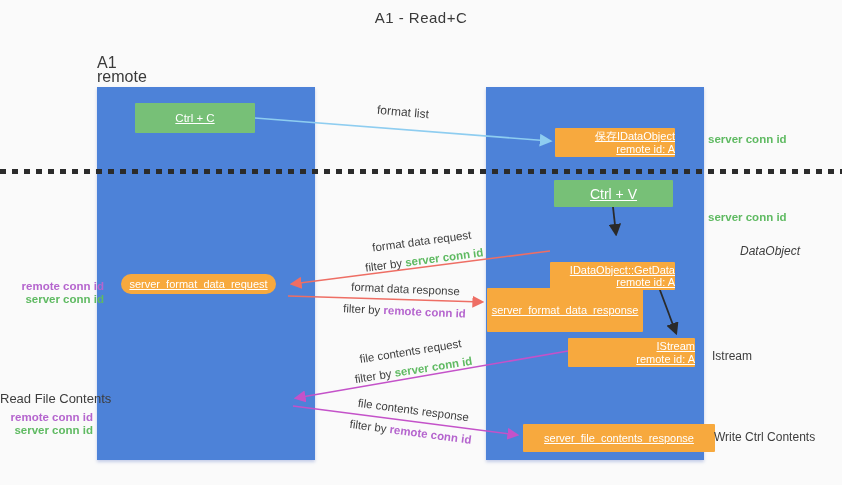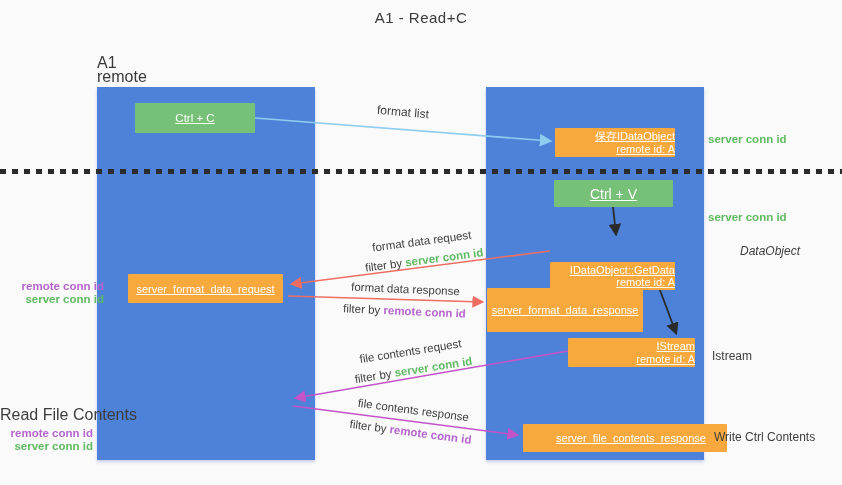--- a/index.html
+++ b/index.html
@@ -87,45 +87,45 @@
     <div class="ln">remote id: A</div>
   </div>
 
   <div class="node green one" style="left:554px;top:180px;width:119px;height:27px;font-size:14px;">Ctrl + V</div>
 
   <div class="node orange two" style="left:550px;top:238px;width:125px;height:28px;margin-top:24px;">
     <div class="ln">IDataObject::GetData</div>
     <div class="ln">remote id: A</div>
   </div>
 
-  <div class="node orange one" style="left:128px;top:274px;width:155px;height:29px;">server_format_data_request</div>
+  <div class="node orange one" style="left:121px;top:274px;width:155px;height:20px;border-radius:10px;">server_format_data_request</div>
 
   <div class="node orange one" style="left:487px;top:288px;width:156px;height:44px;">server_format_data_response</div>
 
   <div class="node orange two" style="left:568px;top:338px;width:127px;height:29px;">
     <div class="ln">IStream</div>
     <div class="ln">remote id: A</div>
   </div>
 
 
-  <div class="node orange one" style="left:523px;top:424px;width:192px;height:28px;padding-left:12px;">server_file_contents_response</div>
+  <div class="node orange one" style="left:523px;top:424px;width:192px;height:28px;">server_file_contents_response</div>
 
   <div class="side-label conn-green" style="left:708px;top:133px;">server conn id</div>
   <div class="side-label conn-green" style="left:708px;top:211px;">server conn id</div>
   <div class="side-label" style="left:740px;top:244px;font-style:italic;">DataObject</div>
   <div class="side-label" style="left:712px;top:349px;">Istream</div>
   <div class="side-label" style="left:714px;top:430px;">Write Ctrl Contents</div>
 
   <div class="ids-block" style="left:0;top:280px;width:104px;">
     <div class="conn-purple">remote conn id</div>
     <div class="conn-green">server conn id</div>
   </div>
 
   <div class="ids-block" style="left:0;top:392px;width:93px;">
-    <div style="font-size:16px;color:#3d3d3d;margin-bottom:6px;margin-top:16px;">Read File Contents</div>
+    <div style="font-size:13px;color:#3d3d3d;margin-bottom:6px;">Read File Contents</div>
     <div class="conn-purple">remote conn id</div>
     <div class="conn-green">server conn id</div>
   </div>
 
   <div class="elabel" style="left:358px;top:105px;width:90px;transform:rotate(5deg);font-size:12px;">format list</div>
 
   <div class="elabel" style="left:348px;top:234px;width:150px;transform:rotate(-7.5deg);">
     <div class="l1">format data request</div>
     <div class="l2"><span>filter by </span><span class="conn-green">server conn id</span></div>
   </div>

